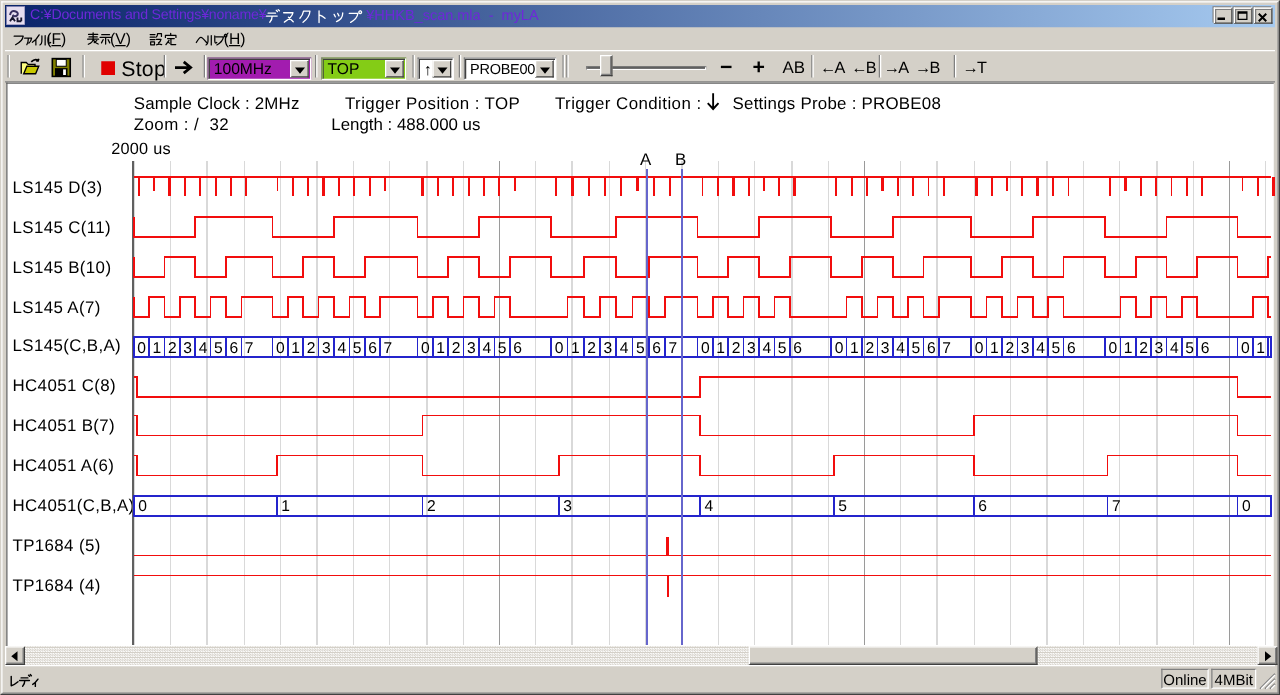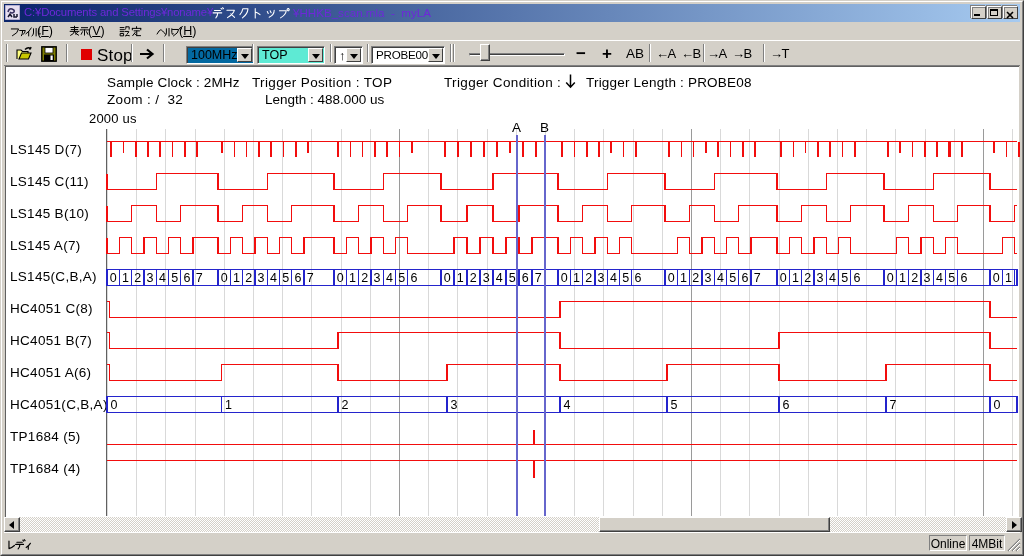--- a/index.html
+++ b/index.html
@@ -74,29 +74,29 @@
 <div style="position:absolute;left:67px;top:44px;width:1px;height:18px;background:#fff"></div>
 <div class="abs" style="left:81px;top:49px;width:11px;height:11px;background:#e00000"></div>
 <div class="abs" style="left:97px;top:46px;font-size:17px;letter-spacing:.2px">Stop</div>
 <div style="position:absolute;left:131px;top:44px;width:1px;height:18px;background:#808080"></div>
 <div style="position:absolute;left:132px;top:44px;width:1px;height:18px;background:#fff"></div>
 <svg class="abs" style="left:139px;top:48px" width="18" height="12">
     <path d="M1,6 H12 M8,1.5 L13.5,6 L8,10.5" fill="none" stroke="#000" stroke-width="2.2"></path>
   </svg>
 <div style="position:absolute;left:163px;top:44px;width:1px;height:18px;background:#808080"></div>
 <div style="position:absolute;left:164px;top:44px;width:1px;height:18px;background:#fff"></div>
-<div style="position:absolute;left:186px;top:46px;width:68px;height:18px;background:#0369a1;border:1px solid;border-color:#808080 #fff #fff #808080;box-shadow:inset 1px 1px 0 #404040">
+<div style="position:absolute;left:166px;top:46px;width:83px;height:18px;background:#a21caf;border:1px solid;border-color:#808080 #fff #fff #808080;box-shadow:inset 1px 1px 0 #404040">
 <span style="position:absolute;left:4px;top:1px;font-size:12.5px">100MHz</span>
 <div style="position:absolute;right:1px;top:1px;width:15px;height:14px;background:#d4d0c8;border:1px solid;border-color:#fff #404040 #404040 #fff">
 <div style="position:absolute;left:3px;top:5px;width:0;height:0;border:4px solid transparent;border-top:5px solid #000;border-bottom:none"></div>
     </div>
   </div>
 <div style="position:absolute;left:252px;top:44px;width:1px;height:18px;background:#808080"></div>
 <div style="position:absolute;left:253px;top:44px;width:1px;height:18px;background:#fff"></div>
-<div style="position:absolute;left:257px;top:46px;width:68px;height:18px;background:#5eead4;border:1px solid;border-color:#808080 #fff #fff #808080;box-shadow:inset 1px 1px 0 #404040">
+<div style="position:absolute;left:257px;top:46px;width:68px;height:18px;background:#84cc16;border:1px solid;border-color:#808080 #fff #fff #808080;box-shadow:inset 1px 1px 0 #404040">
 <span style="position:absolute;left:4px;top:1px;font-size:12.5px">TOP</span>
 <div style="position:absolute;right:1px;top:1px;width:15px;height:14px;background:#d4d0c8;border:1px solid;border-color:#fff #404040 #404040 #fff">
 <div style="position:absolute;left:3px;top:5px;width:0;height:0;border:4px solid transparent;border-top:5px solid #000;border-bottom:none"></div>
     </div>
   </div>
 <div style="position:absolute;left:330px;top:44px;width:1px;height:18px;background:#808080"></div>
 <div style="position:absolute;left:331px;top:44px;width:1px;height:18px;background:#fff"></div>
 <div style="position:absolute;left:334px;top:46px;width:29px;height:18px;background:#fff;border:1px solid;border-color:#808080 #fff #fff #808080;box-shadow:inset 1px 1px 0 #404040">
 <span style="position:absolute;left:4px;top:1px;font-size:12.5px"><span style="font-size:13px">↑</span></span>
 <div style="position:absolute;right:1px;top:1px;width:15px;height:14px;background:#d4d0c8;border:1px solid;border-color:#fff #404040 #404040 #fff">
@@ -126,30 +126,30 @@
 <div class="abs" style="left:681px;top:46px;font-size:13px;letter-spacing:-1.5px">←B</div>
 <div style="position:absolute;left:703px;top:44px;width:1px;height:18px;background:#808080"></div>
 <div style="position:absolute;left:704px;top:44px;width:1px;height:18px;background:#fff"></div>
 <div class="abs" style="left:707px;top:46px;font-size:13px;letter-spacing:-1.5px">→A</div>
 <div class="abs" style="left:732px;top:46px;font-size:13px;letter-spacing:-1.5px">→B</div>
 <div style="position:absolute;left:763px;top:44px;width:1px;height:18px;background:#808080"></div>
 <div style="position:absolute;left:764px;top:44px;width:1px;height:18px;background:#fff"></div>
 <div class="abs" style="left:770px;top:46px;font-size:13px;letter-spacing:-1.5px">→T</div>
 <div class="abs" style="left:5px;top:66px;width:1014px;height:451px;background:#fff;border-top:1px solid #606060;border-left:1px solid #606060"></div>
 <div class="abs" style="left:107px;top:75px;font-size:13.5px;letter-spacing:.15px">Sample Clock : 2MHz</div>
-<div class="abs" style="left:252px;top:75px;font-size:13.5px;letter-spacing:.35px">Trigger Position : TOP</div>
+<div class="abs" style="left:276px;top:75px;font-size:13.5px;letter-spacing:.35px">Trigger Position : TOP</div>
 <div class="abs" style="left:444px;top:75px;font-size:13.5px;letter-spacing:.35px">Trigger Condition :</div>
 <svg class="abs" style="left:565px;top:74px" width="12" height="15">
     <path d="M5.5,0.5 V12 M1.2,8.5 L5.5,13.2 L9.8,8.5" fill="none" stroke="#000" stroke-width="1.5"></path>
   </svg>
-<div class="abs" style="left:586px;top:75px;font-size:13.5px;letter-spacing:.2px">Trigger Length : PROBE08</div>
+<div class="abs" style="left:586px;top:75px;font-size:13.5px;letter-spacing:.2px">Settings Probe : PROBE08</div>
 <div class="abs" style="left:107px;top:92px;font-size:13.5px;letter-spacing:.35px">Zoom : /&nbsp; 32</div>
 <div class="abs" style="left:265px;top:92px;font-size:13.5px;letter-spacing:0px">Length : 488.000 us</div>
 <div class="abs" style="left:89px;top:111px;font-size:13px;letter-spacing:.2px">2000 us</div>
-<div class="abs" style="left:10px;top:142.0px;font-size:13.5px;letter-spacing:.3px;white-space:nowrap">LS145 D(7)</div>
+<div class="abs" style="left:10px;top:142.0px;font-size:13.5px;letter-spacing:.3px;white-space:nowrap">LS145 D(3)</div>
 <div class="abs" style="left:10px;top:173.8px;font-size:13.5px;letter-spacing:.3px;white-space:nowrap">LS145 C(11)</div>
 <div class="abs" style="left:10px;top:205.7px;font-size:13.5px;letter-spacing:.3px;white-space:nowrap">LS145 B(10)</div>
 <div class="abs" style="left:10px;top:237.6px;font-size:13.5px;letter-spacing:.3px;white-space:nowrap">LS145 A(7)</div>
 <div class="abs" style="left:10px;top:269.4px;font-size:13.5px;letter-spacing:.3px;white-space:nowrap">LS145(C,B,A)</div>
 <div class="abs" style="left:10px;top:301.2px;font-size:13.5px;letter-spacing:.3px;white-space:nowrap">HC4051 C(8)</div>
 <div class="abs" style="left:10px;top:333.1px;font-size:13.5px;letter-spacing:.3px;white-space:nowrap">HC4051 B(7)</div>
 <div class="abs" style="left:10px;top:364.9px;font-size:13.5px;letter-spacing:.3px;white-space:nowrap">HC4051 A(6)</div>
 <div class="abs" style="left:10px;top:396.8px;font-size:13.5px;letter-spacing:.3px;white-space:nowrap">HC4051(C,B,A)</div>
 <div class="abs" style="left:10px;top:428.7px;font-size:13.5px;letter-spacing:.3px;white-space:nowrap">TP1684 (5)</div>
 <div class="abs" style="left:10px;top:460.5px;font-size:13.5px;letter-spacing:.3px;white-space:nowrap">TP1684 (4)</div>

